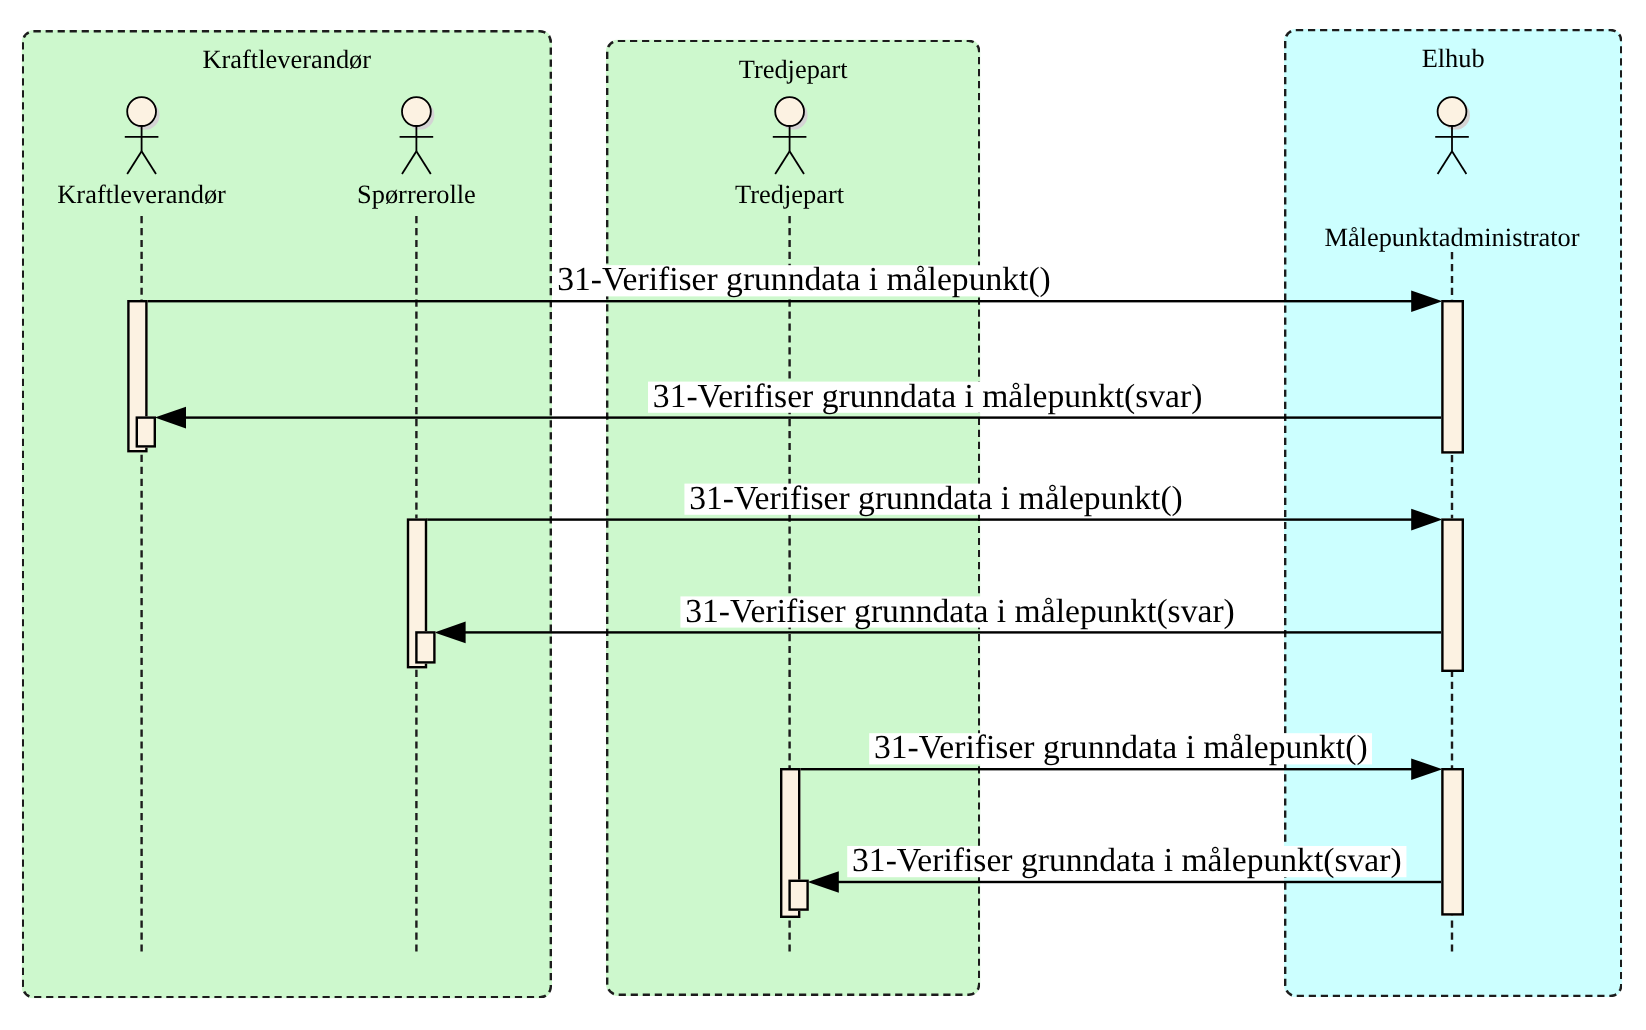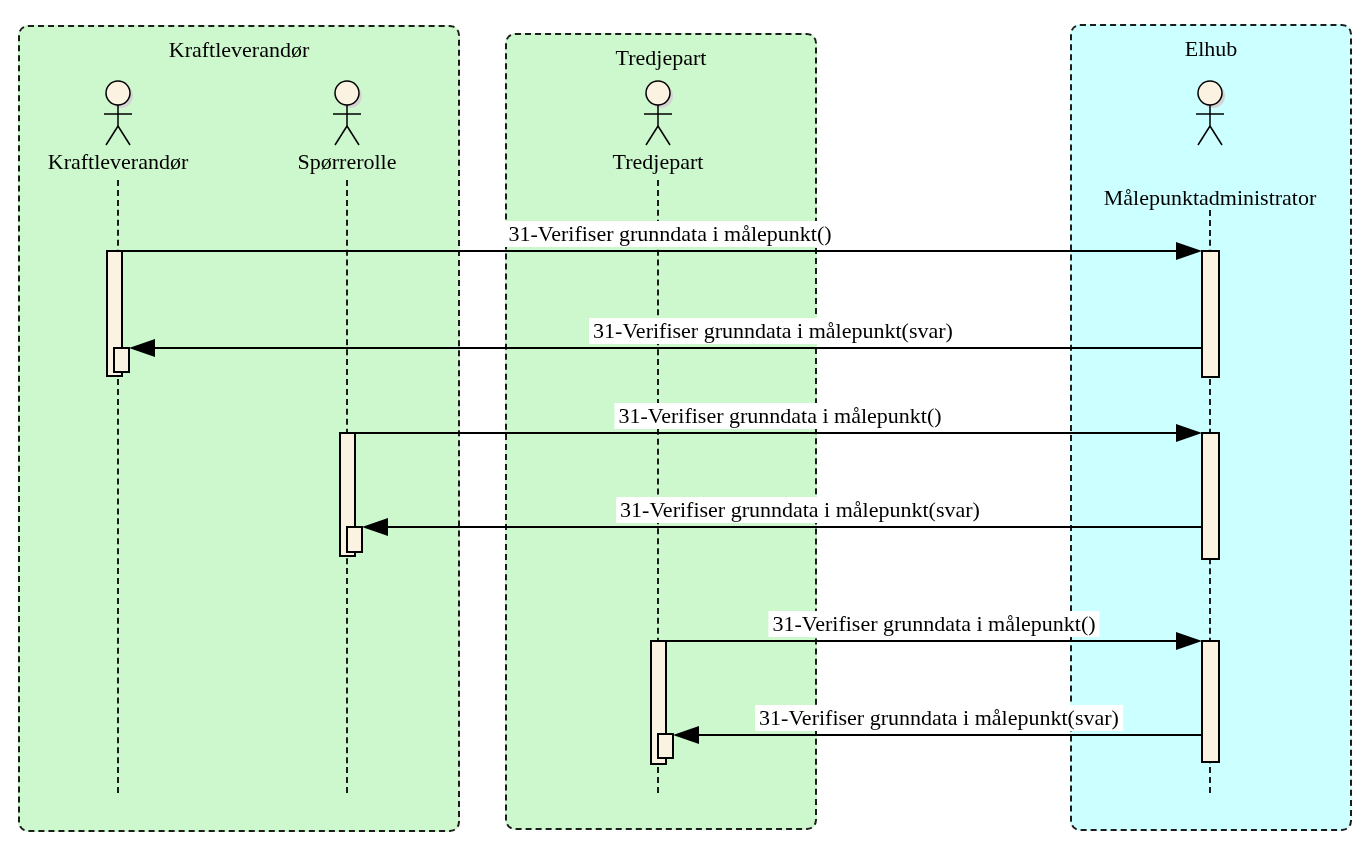--- a/index.html
+++ b/index.html
@@ -32,21 +32,21 @@
     border-top:9px solid transparent; border-bottom:9px solid transparent;
     border-left:26px solid #000;
   }
   .arrow-left {
     position:absolute; width:0; height:0;
     border-top:9px solid transparent; border-bottom:9px solid transparent;
     border-right:26px solid #000;
   }
   .msg-label {
     position:absolute; transform:translateX(-50%); white-space:nowrap;
-    background:#ffffff; font-size:22px; line-height:26px; padding:0 4px; z-index:6;
+    background:#ffffff; font-size:28px; line-height:26px; padding:0 4px; z-index:6;
   }
   .z-line { z-index:3; }
   .z-bar  { z-index:4; }
 </style>
 </head>
 <body>
 
 <div id="canvas">
 
   <div class="frame green" style="left:18px; top:25px; width:442px; height:807px;">

